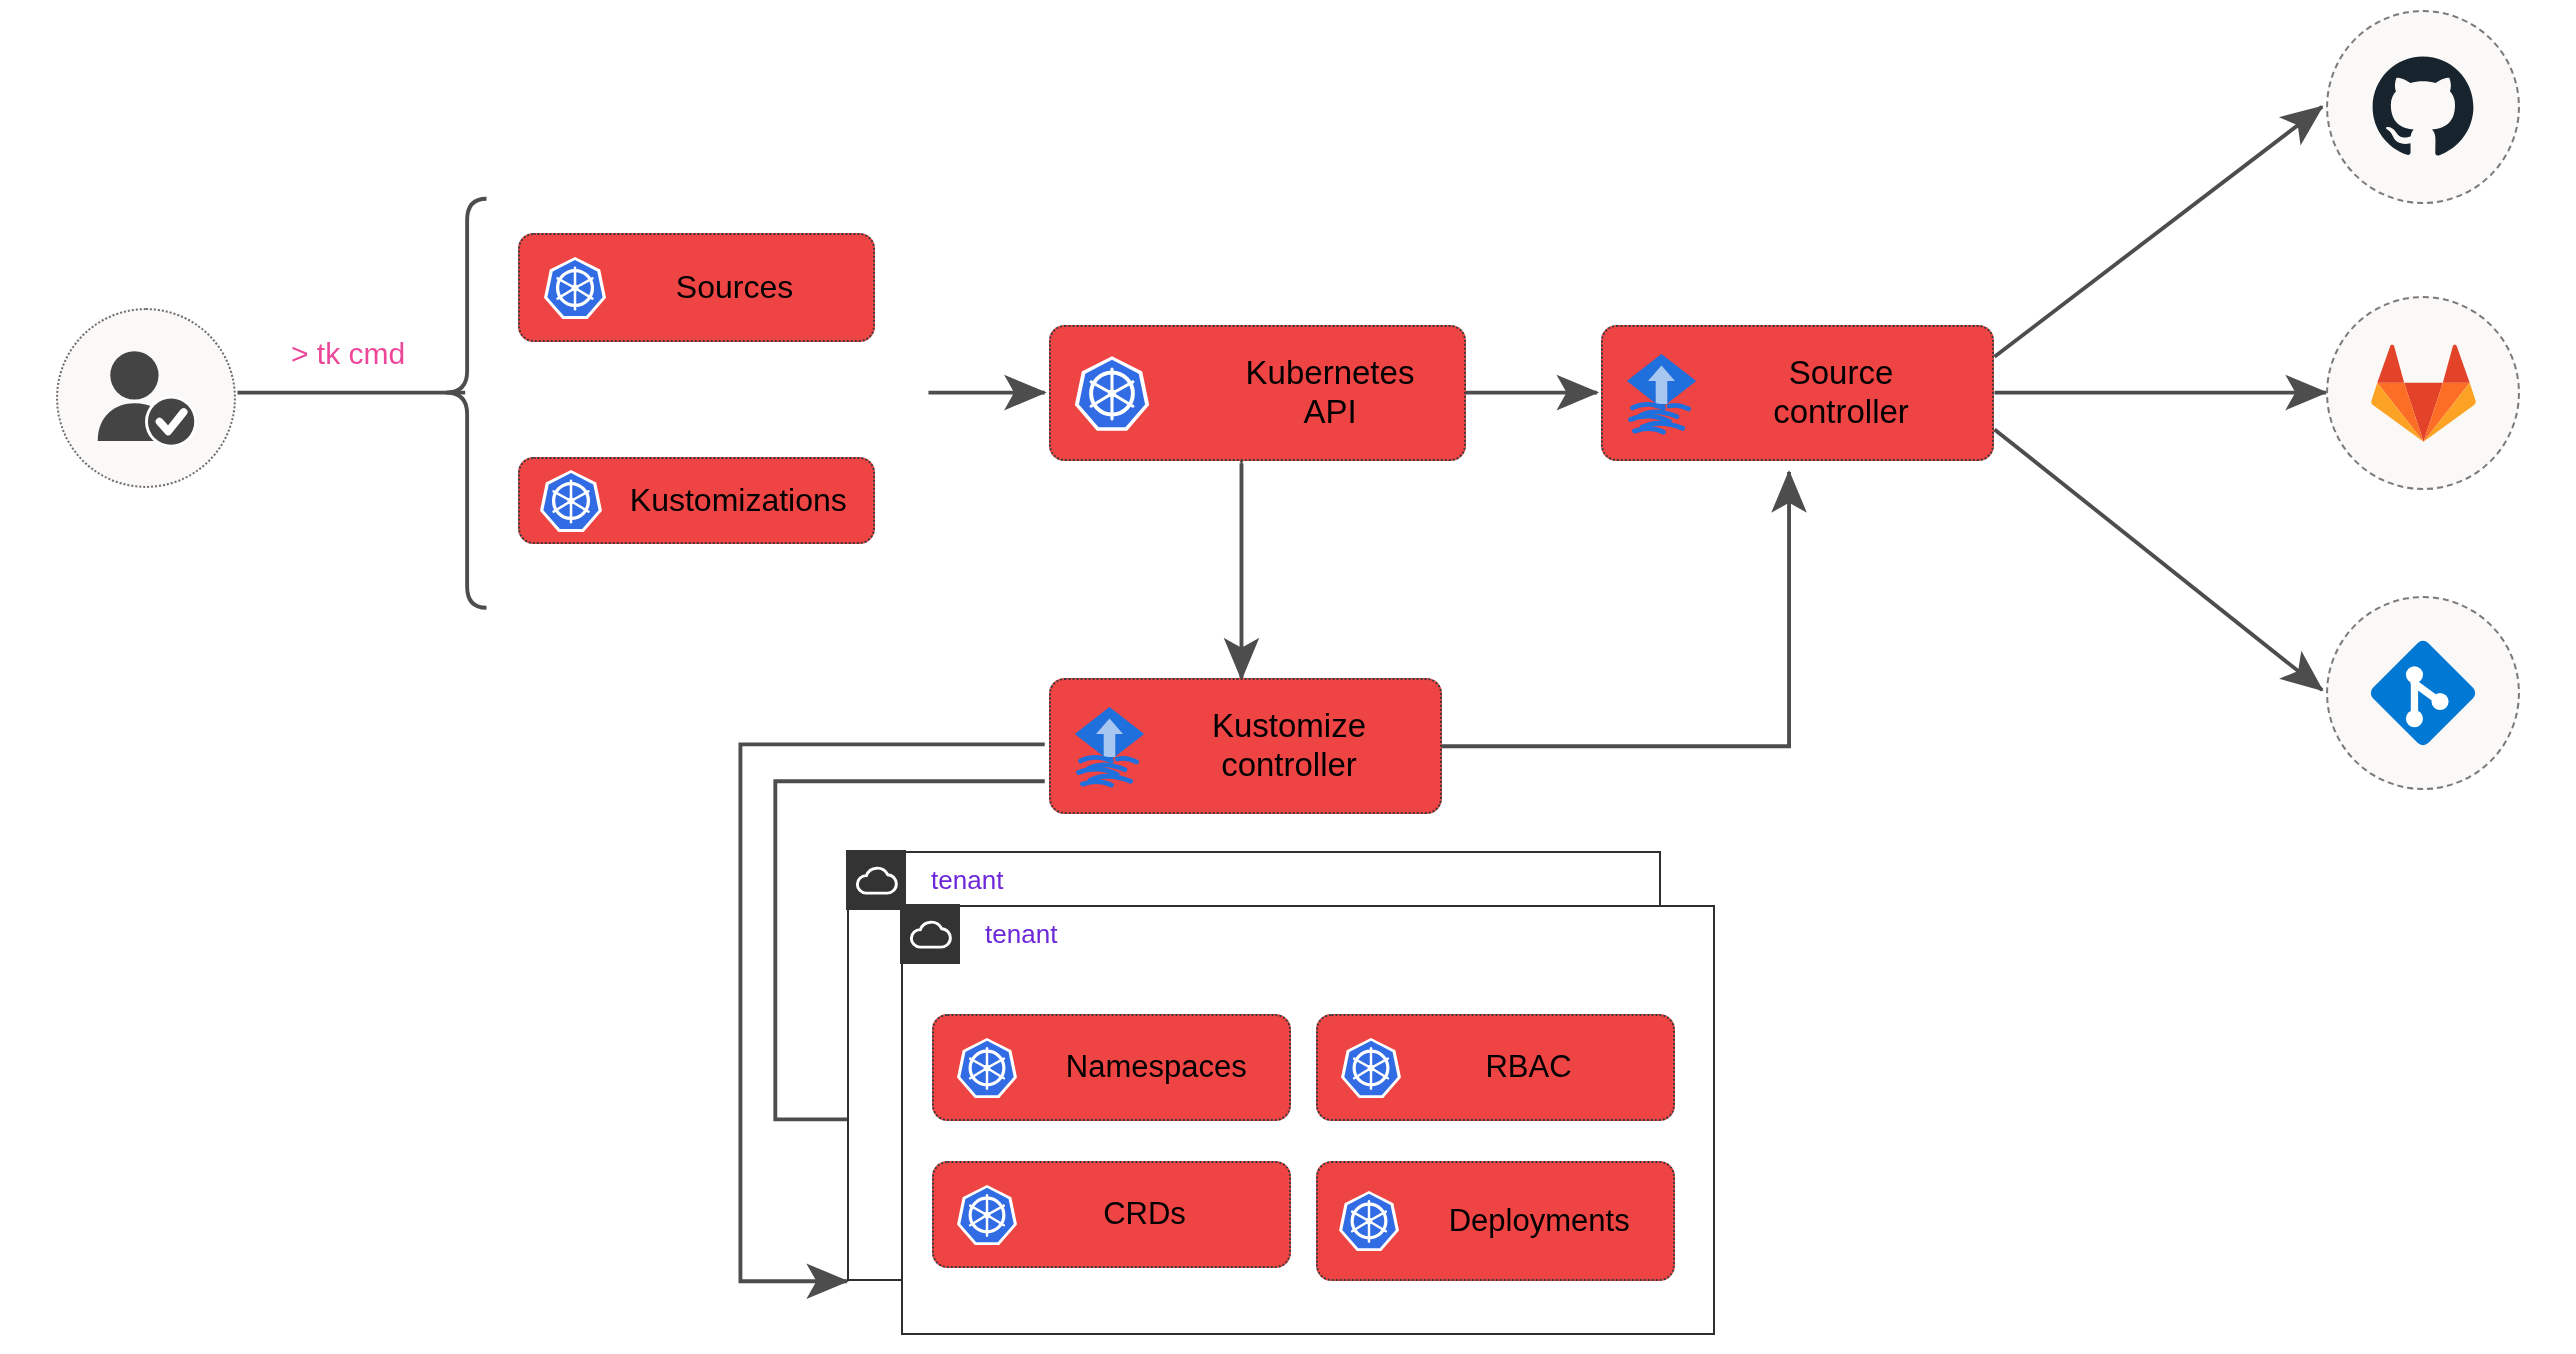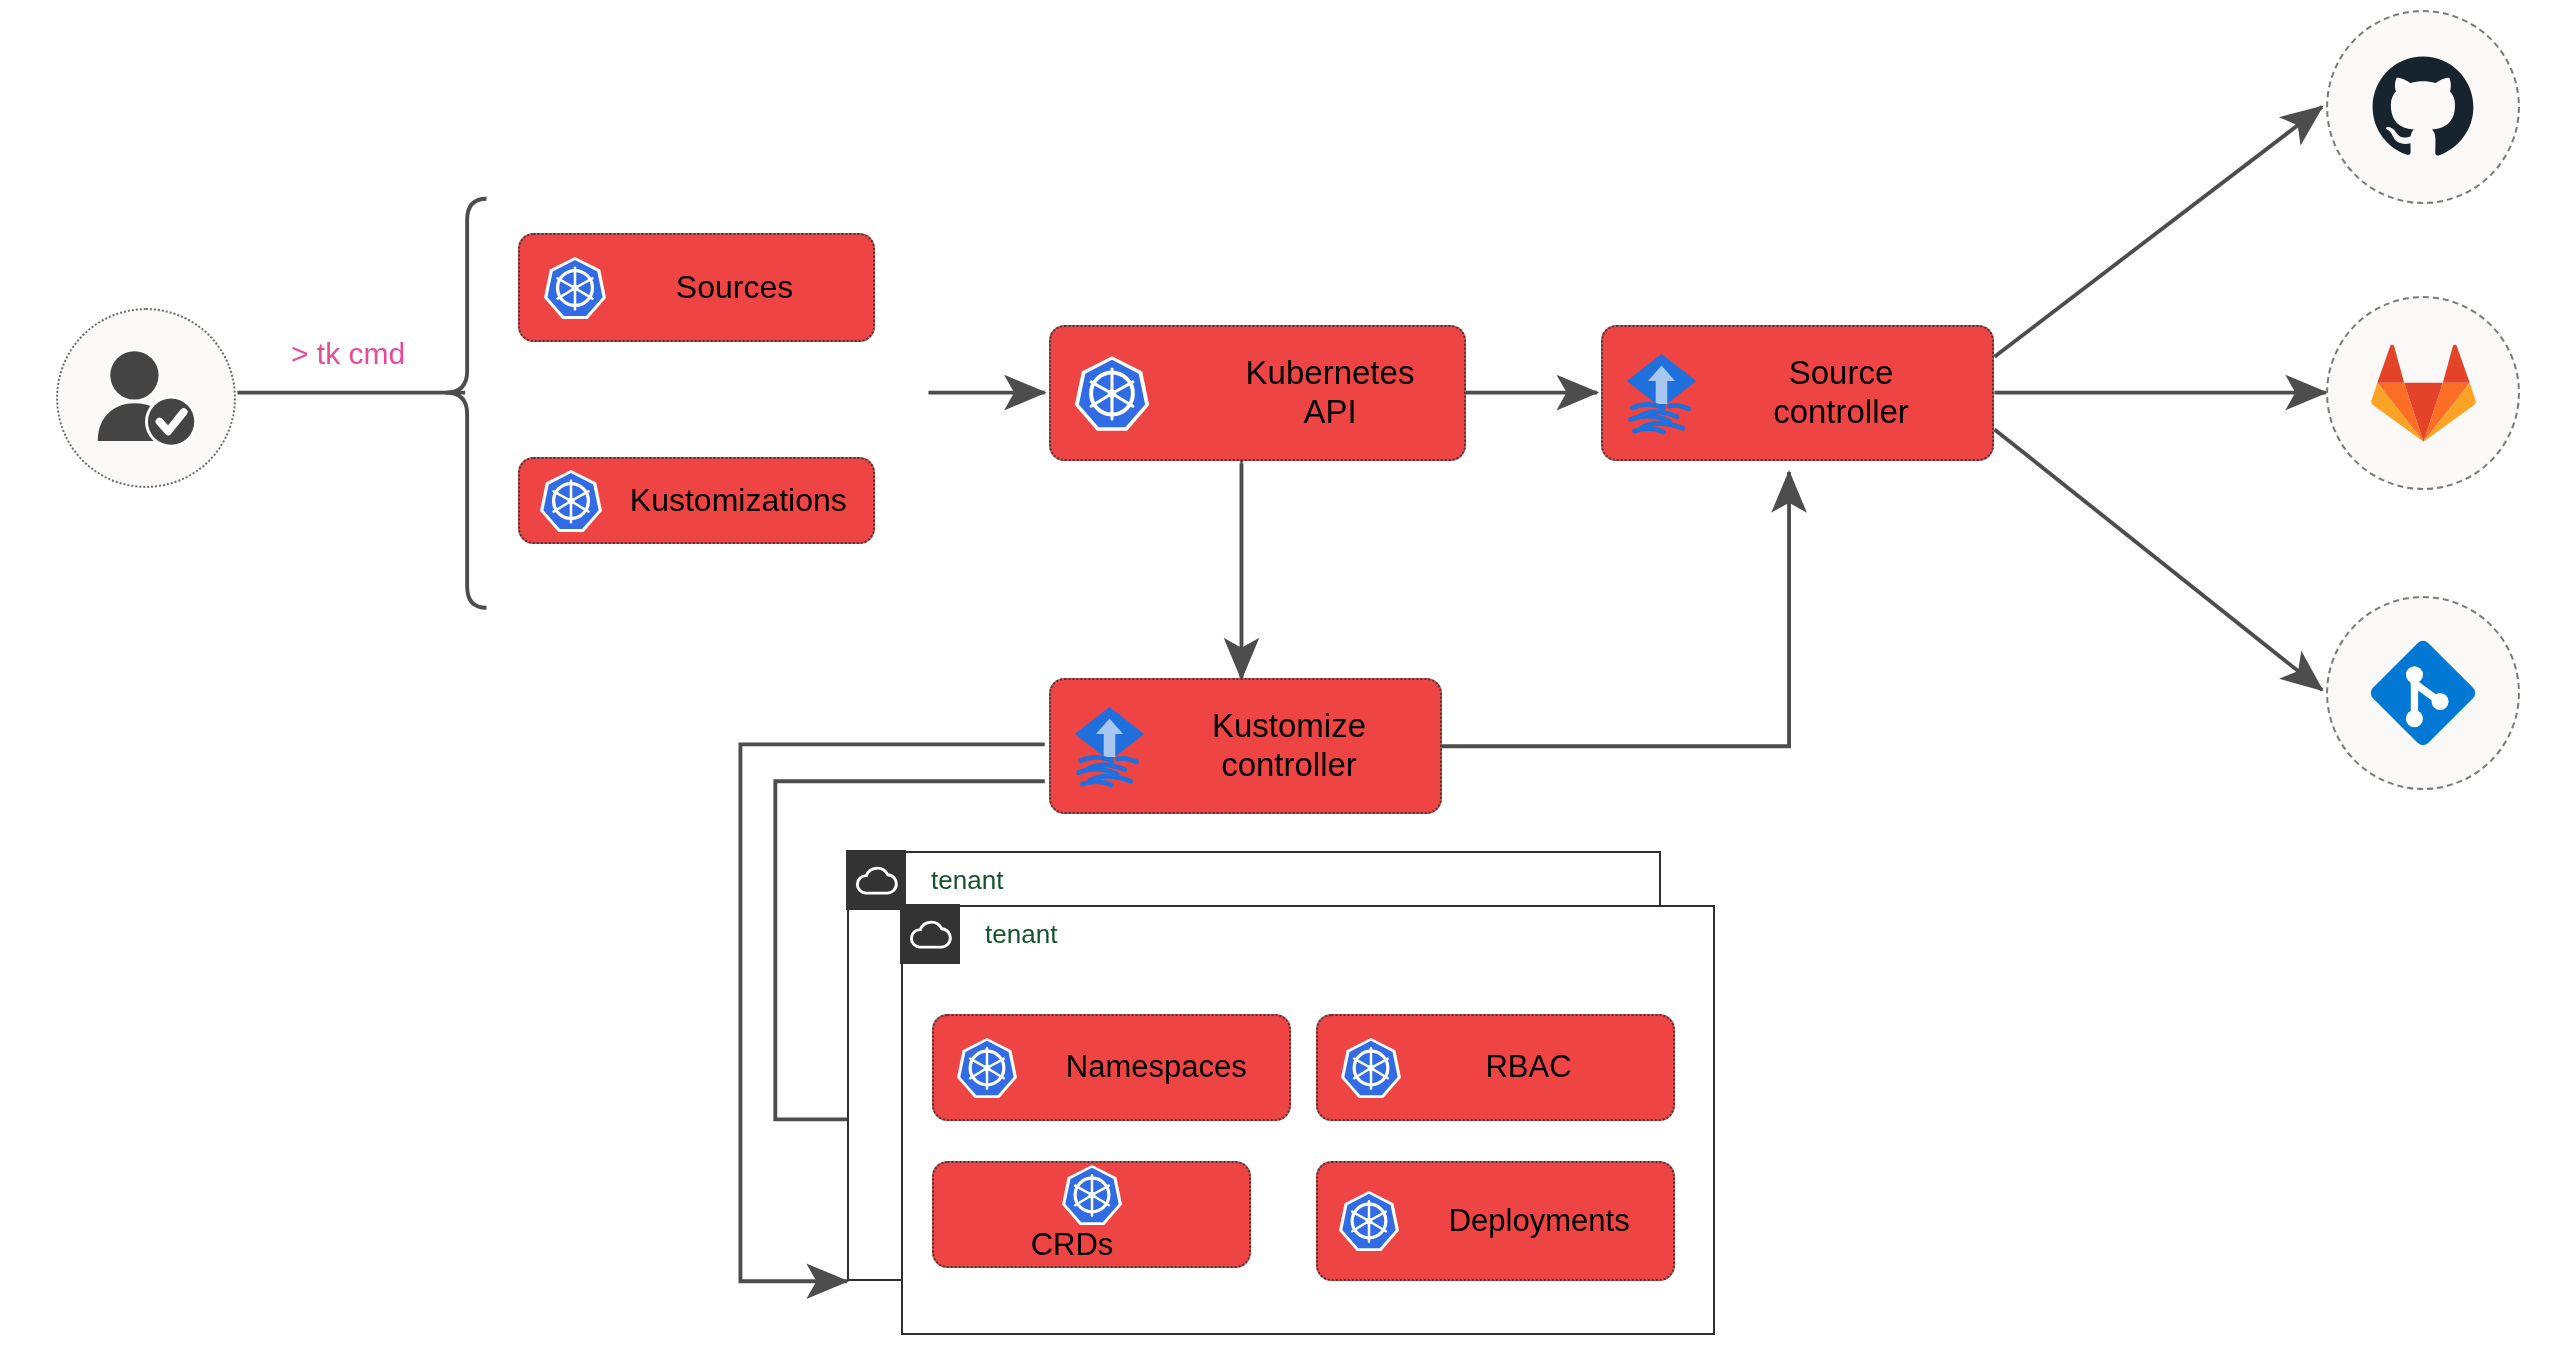--- a/index.html
+++ b/index.html
@@ -18,21 +18,21 @@
   .circle{position:absolute;border-radius:50%;background:#faf9f7;
           display:flex;align-items:center;justify-content:center;box-sizing:border-box;}
   .circle.dotted{border:2.9px dotted #6d6d6d;}
   .circle.dashed{border:2.9px dashed #7a7a7a;}
 
   
   .tenant{position:absolute;background:#ffffff;border:2.9px solid #2f2f2f;box-sizing:border-box;}
   .tenant-hdr{position:absolute;left:-2.9px;top:-2.9px;display:flex;align-items:center;}
   .tenant-badge{width:60px;height:60px;background:#333333;display:flex;
                 align-items:center;justify-content:center;}
-  .tenant-name{font-size:26px;color:#14532d;margin-left:25px;white-space:nowrap;}
+  .tenant-name{font-size:26px;color:#6d28d9;margin-left:25px;white-space:nowrap;}
 
   .cmdlabel{position:absolute;font-size:30px;color:#ec4899;white-space:nowrap;}
 </style>
 </head>
 <body>
 
 <div id="canvas">
 
   <svg class="layer" viewBox="0 0 2658 1398">
     <defs>
@@ -276,21 +276,21 @@
               <line x1="32" y1="34" x2="32" y2="56"></line>
             <line x1="32" y1="34" x2="14" y2="45"></line>
               <line x1="32" y1="34" x2="14" y2="24"></line>
           </g>
           <circle cx="32" cy="34" r="18" fill="none" stroke="#ffffff" stroke-width="3.4"></circle>
         </svg>
       </span>
       <span class="lbl" style="font-size:31px;padding-right:39px;">RBAC</span>
     </div>
 
-    <div class="node" style="left:29px;top:254px;width:319px;height:107px;flex-direction:column;">
+    <div class="node" style="left:29px;top:254px;width:359px;height:107px;">
       <span class="ico" style="width:105px;">
         <svg width="60" height="64" viewBox="0 0 64 68">
           <path d="M32,2 L58,15 L64,44 L45,66 L19,66 L0,44 L6,15 Z" fill="#ffffff"></path>
           <path d="M32,5 L55,17 L60.5,43.5 L43.5,63 L20.5,63 L3.5,43.5 L9,17 Z" fill="#326ce5"></path>
           <g fill="#ffffff" stroke="#ffffff" stroke-width="2.6" stroke-linecap="round">
             <circle cx="32" cy="34" r="3.6" stroke="none"></circle>
             <line x1="32" y1="34" x2="32" y2="13"></line>
               <line x1="32" y1="34" x2="50" y2="24"></line>
             <line x1="32" y1="34" x2="50" y2="45"></line>
               <line x1="32" y1="34" x2="32" y2="56"></line>

